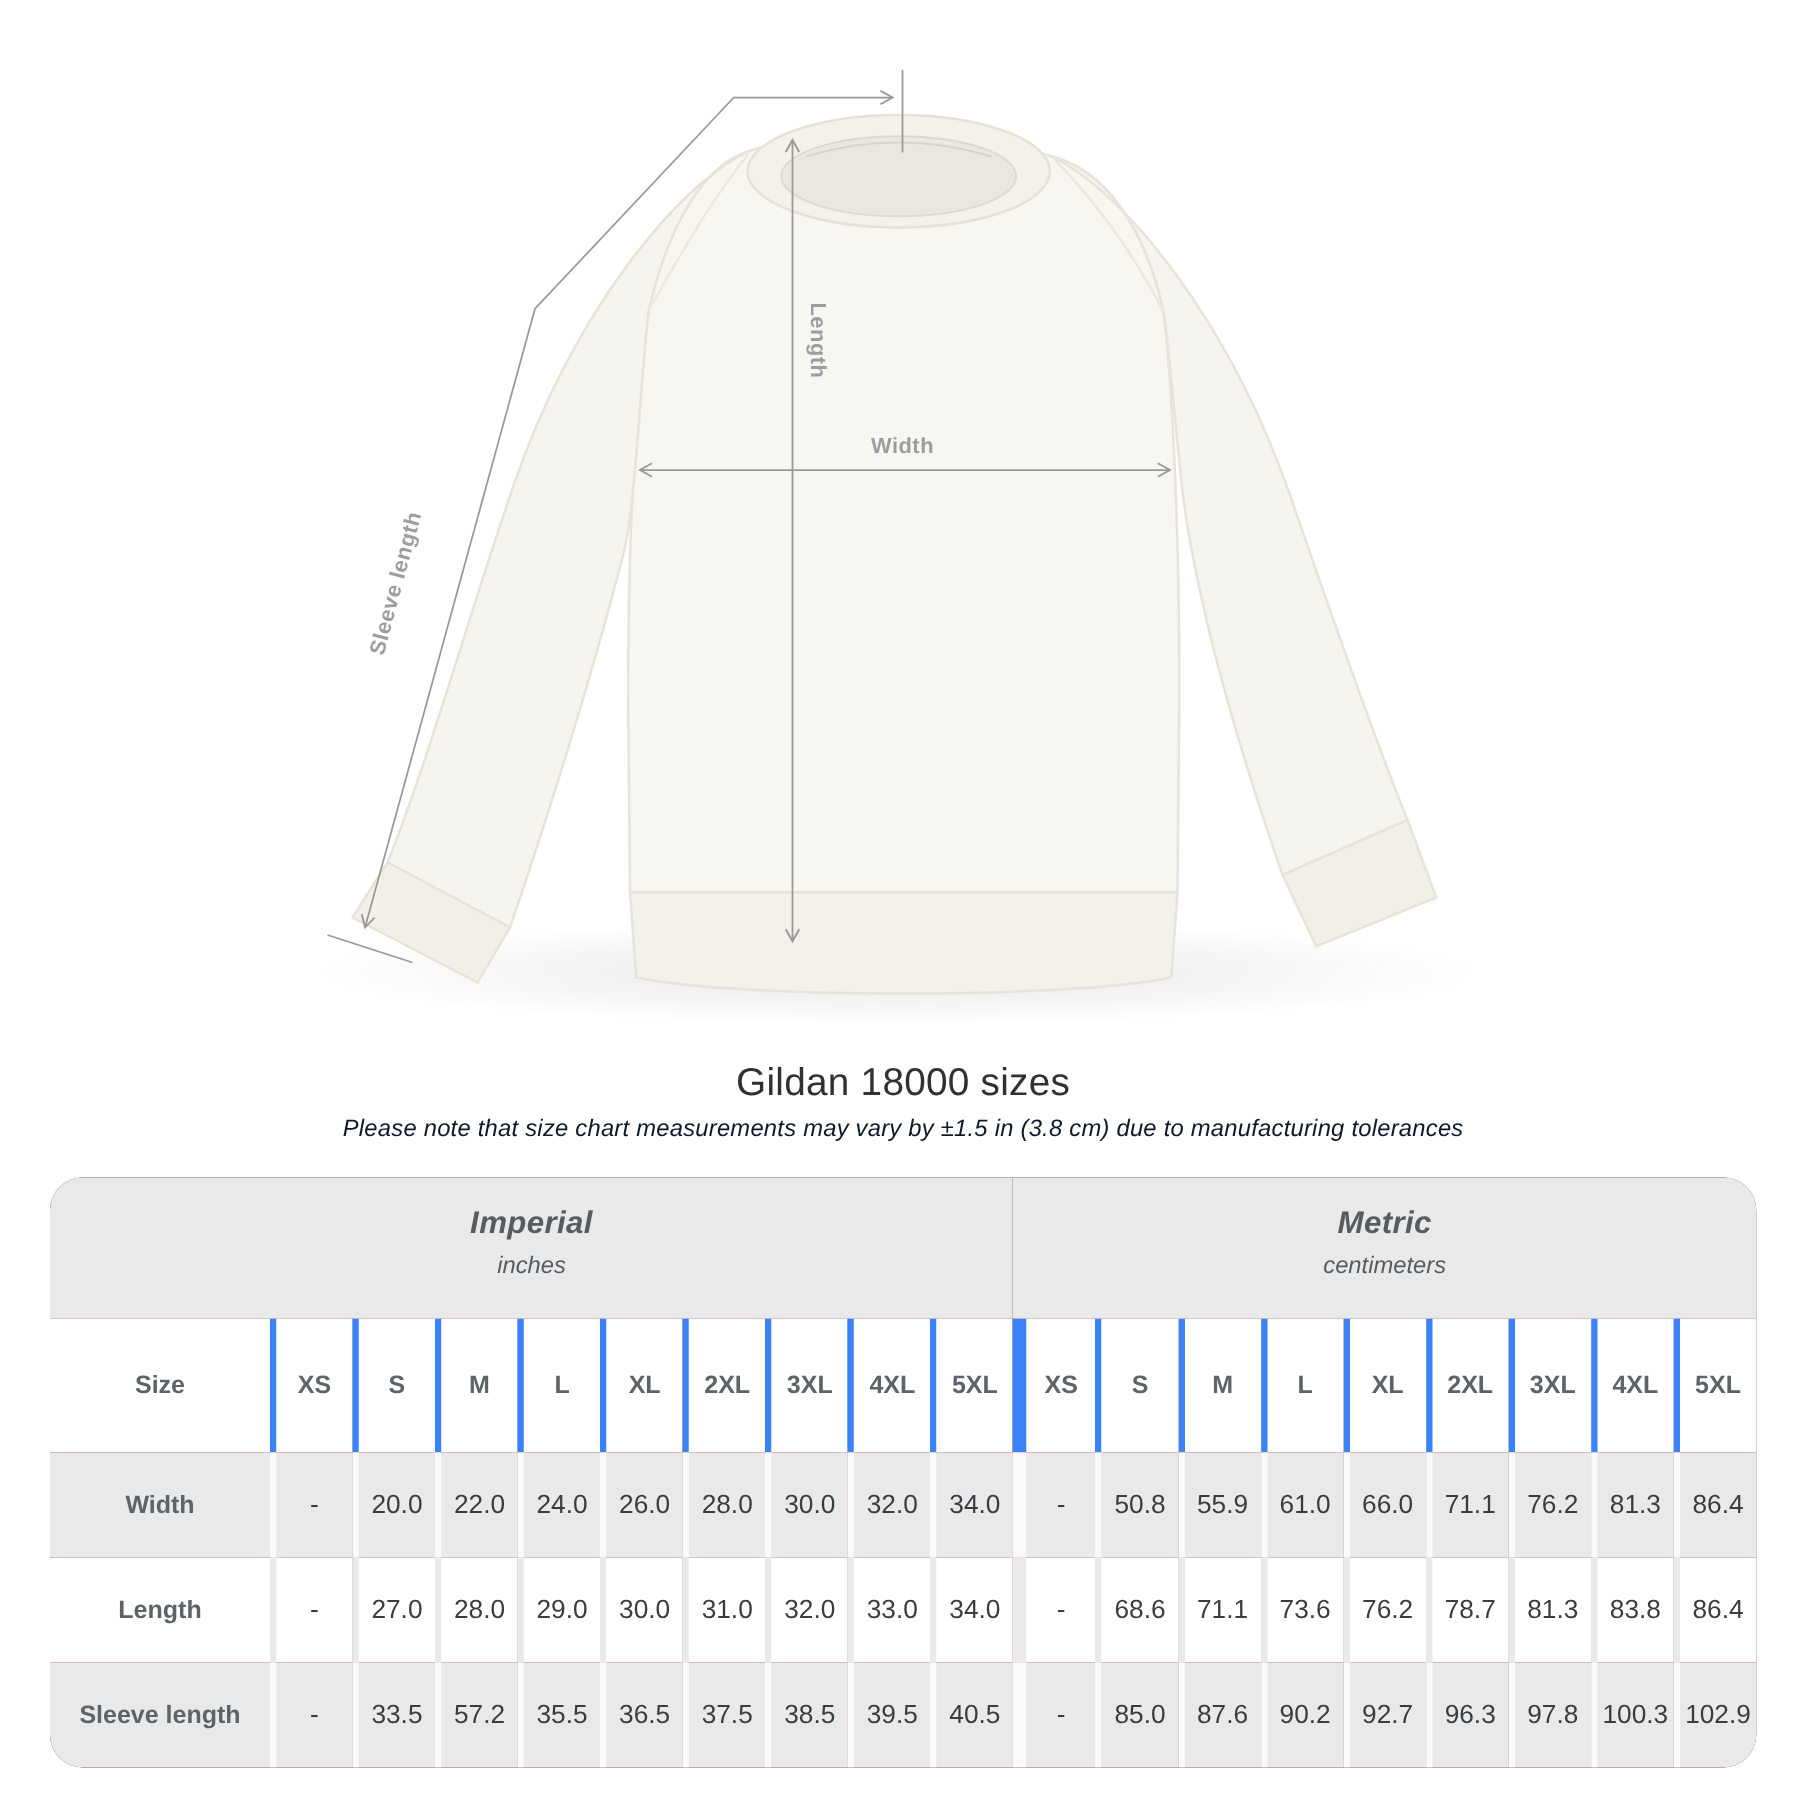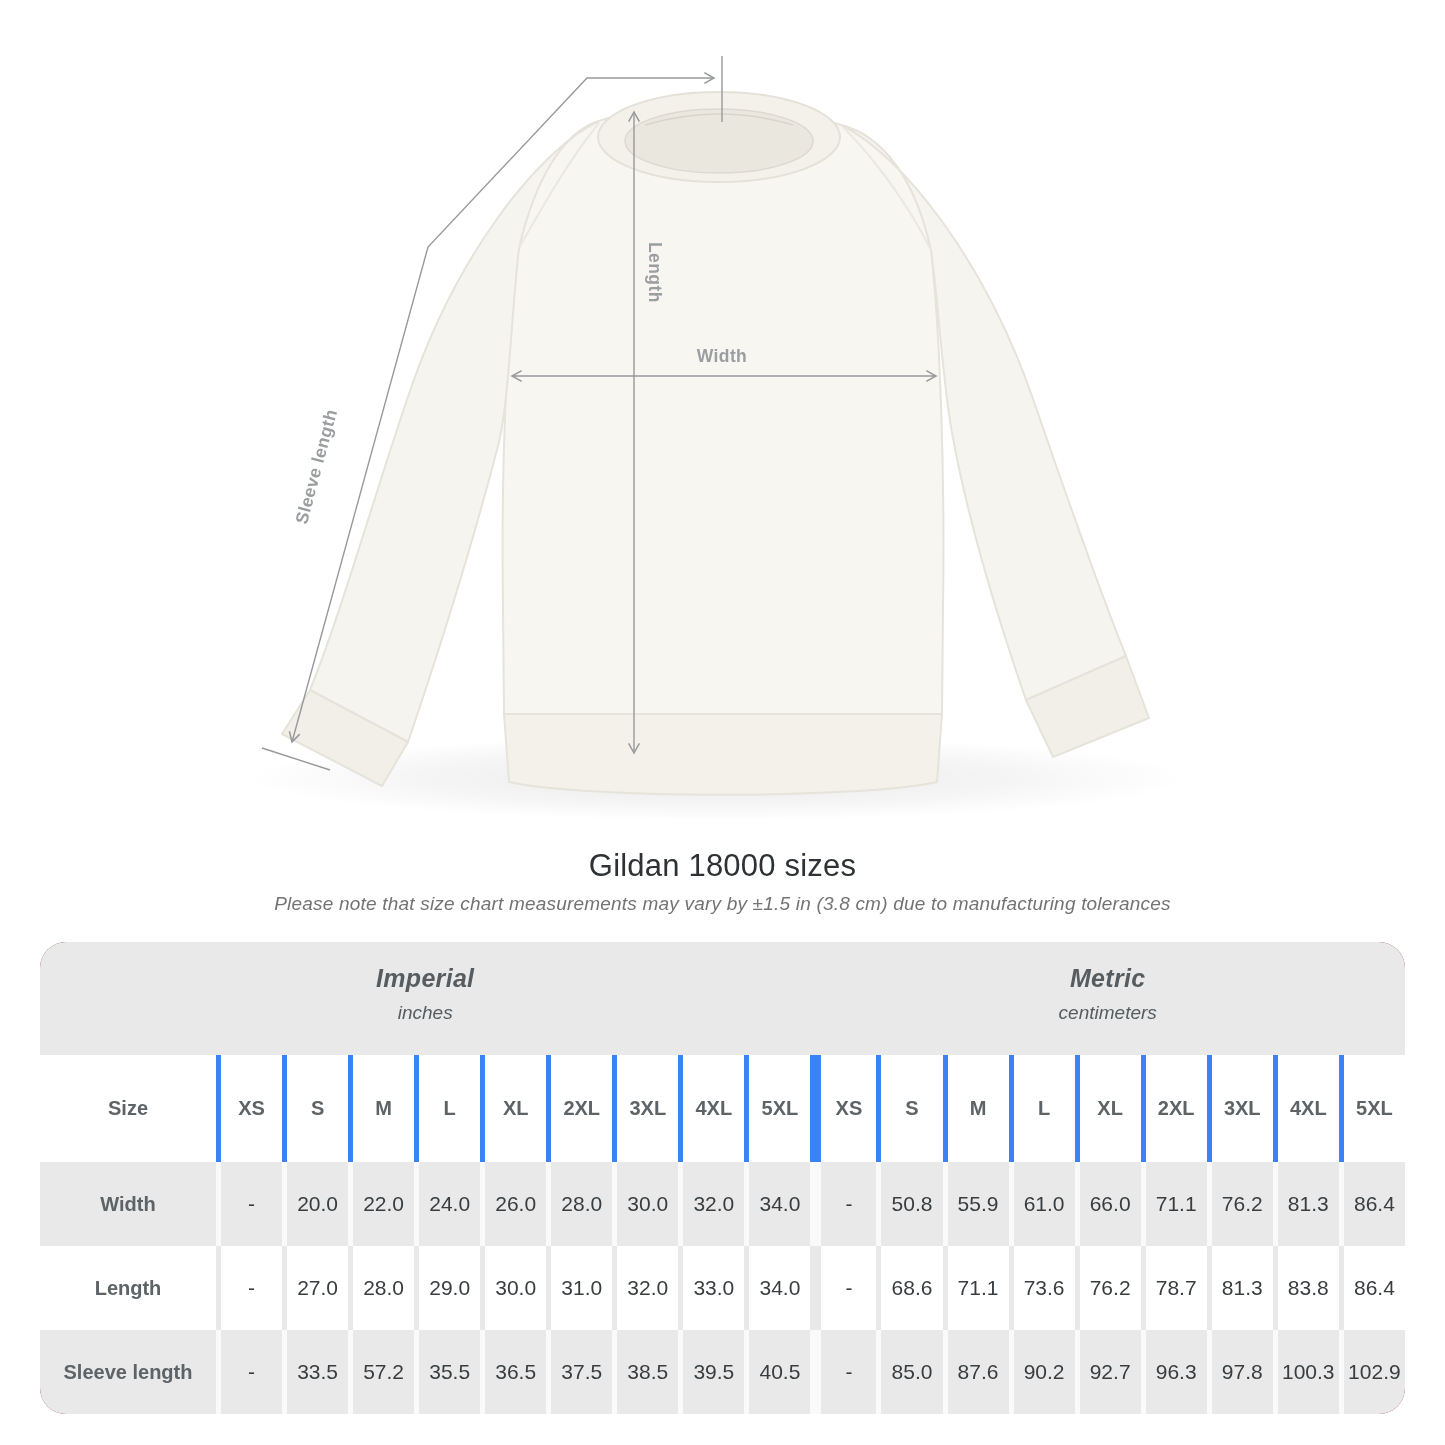--- a/index.html
+++ b/index.html
@@ -15,21 +15,21 @@
     fill:#9b9ea1;font-family:"Liberation Sans",sans-serif;
     font-weight:bold;font-size:17.5px;letter-spacing:.4px;
   }
   
   .title-block{text-align:center;}
   .page-title{
     margin:18px 0 9px 0;font-size:31px;line-height:36px;
     font-weight:normal;color:#2e3234;letter-spacing:.2px;
   }
   .page-note{
-    margin:0;font-size:19px;font-style:italic;color:#737373;letter-spacing:.2px;
+    margin:0;font-size:19px;font-style:italic;color:#0f172a;letter-spacing:.2px;
   }
   
   .table-wrap{
     width:1365px;margin:27px auto 0 auto;
     border-radius:26px;overflow:hidden;background:#7f1d1d;
   }
   table.size-table{
     width:100%;border-collapse:separate;border-spacing:0;table-layout:fixed;
   }
   table.size-table th,table.size-table td{

